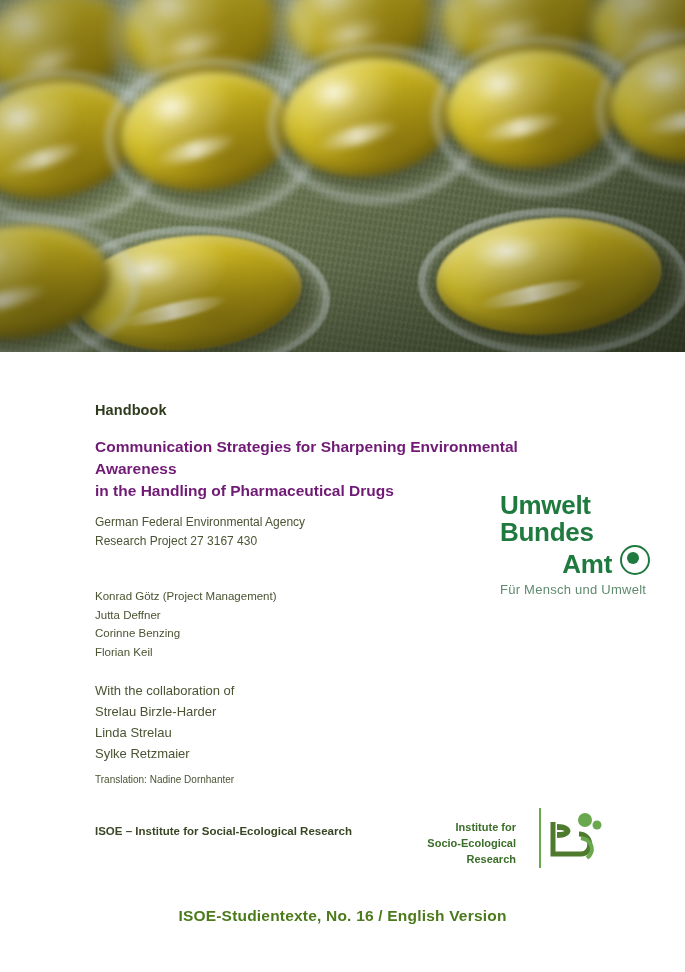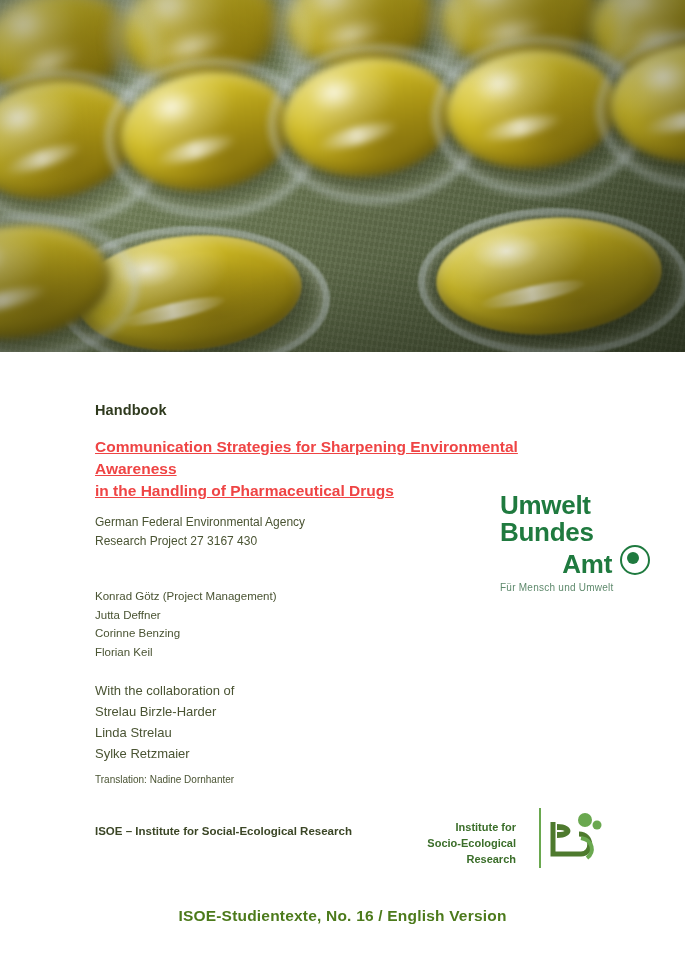--- a/index.html
+++ b/index.html
@@ -110,22 +110,21 @@
   }
 
   .main-title {
     position: absolute;
     left: 95px;
     top: 84px;
     width: 480px;
     font-size: 15.5px;
     font-weight: bold;
     line-height: 1.42;
-    color: #ef4444;
-    text-decoration: underline;
+    color: #701a75;
   }
 
   .agency-block {
     position: absolute;
     left: 95px;
     top: 161px;
     width: 360px;
     font-size: 12px;
     line-height: 1.62;
     color: #4a5433;
@@ -216,21 +215,21 @@
     position: absolute;
     left: 5px;
     top: 5px;
     width: 12px;
     height: 12px;
     border-radius: 50%;
     background: #1f7a3f;
   }
   .uba-tagline {
     margin-top: 5px;
-    font-size: 10px;
+    font-size: 13px;
     color: #5f8a6d;
     letter-spacing: 0.25px;
   }
 
   
   .isoe-logo {
     position: absolute;
     left: 415px;
     top: 452px;
     width: 190px;

